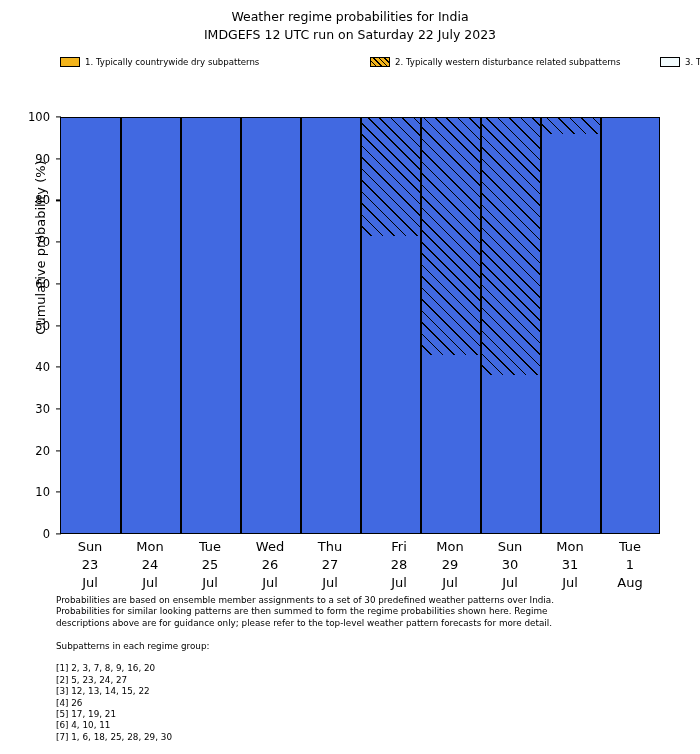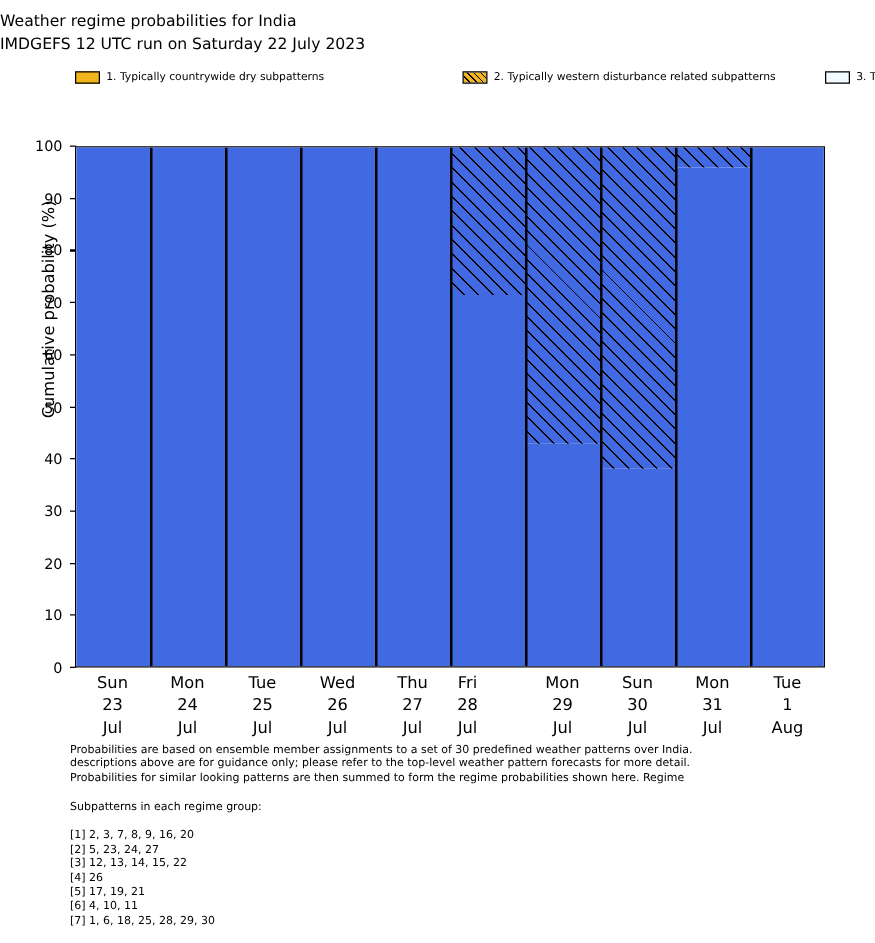--- a/index.html
+++ b/index.html
@@ -11,21 +11,21 @@
     font-family: "DejaVu Sans", sans-serif;
     color: #000000;
     position: relative;
     overflow: hidden;
   }
 
   
   #title-block {
     position: absolute;
     left: 0; top: 8px; width: 700px;
-    text-align: left;
+    text-align: center;
   }
   #title-block .line {
     font-size: 12.5px;
     line-height: 18px;
     color: #000;
   }
 
   
   #legend {
     position: absolute;
@@ -272,21 +272,21 @@
     <div class="xtick" style="left: 180px; width: 60px; top: 0px;">
       <span class="d1">Wed</span>
       <span class="d2">26</span>
       <span class="d3">Jul</span>
     </div>
     <div class="xtick" style="left: 240px; width: 60px; top: 0px;">
       <span class="d1">Thu</span>
       <span class="d2">27</span>
       <span class="d3">Jul</span>
     </div>
-    <div class="xtick" style="left: 284px; width: 60px; top: 0px;">
+    <div class="xtick" style="left: 309px; width: 60px; top: 0px;">
       <span class="d1">Fri</span>
       <span class="d2">28</span>
       <span class="d3">Jul</span>
     </div>
     <div class="xtick" style="left: 360px; width: 60px; top: 0px;">
       <span class="d1">Mon</span>
       <span class="d2">29</span>
       <span class="d3">Jul</span>
     </div>
     <div class="xtick" style="left: 420px; width: 60px; top: 0px;">
@@ -301,22 +301,22 @@
     </div>
     <div class="xtick" style="left: 540px; width: 60px; top: 0px;">
       <span class="d1">Tue</span>
       <span class="d2">1</span>
       <span class="d3">Aug</span>
     </div>
   </div>
 
 <div id="note-block">
   <div>Probabilities are based on ensemble member assignments to a set of 30 predefined weather patterns over India.</div>
+  <div>Probabilities for similar looking patterns are then summed to form the regime probabilities shown here. Regime</div>
   <div>descriptions above are for guidance only; please refer to the top-level weather pattern forecasts for more detail.</div>
-  <div>Probabilities for similar looking patterns are then summed to form the regime probabilities shown here. Regime</div>
 </div>
 
 <div id="subpattern-block">
   <div class="sp-head">Subpatterns in each regime group:</div>
 <div>[1] 2, 3, 7, 8, 9, 16, 20</div>
     <div>[2] 5, 23, 24, 27</div>
     <div>[3] 12, 13, 14, 15, 22</div>
     <div>[4] 26</div>
     <div>[5] 17, 19, 21</div>
     <div>[6] 4, 10, 11</div>

